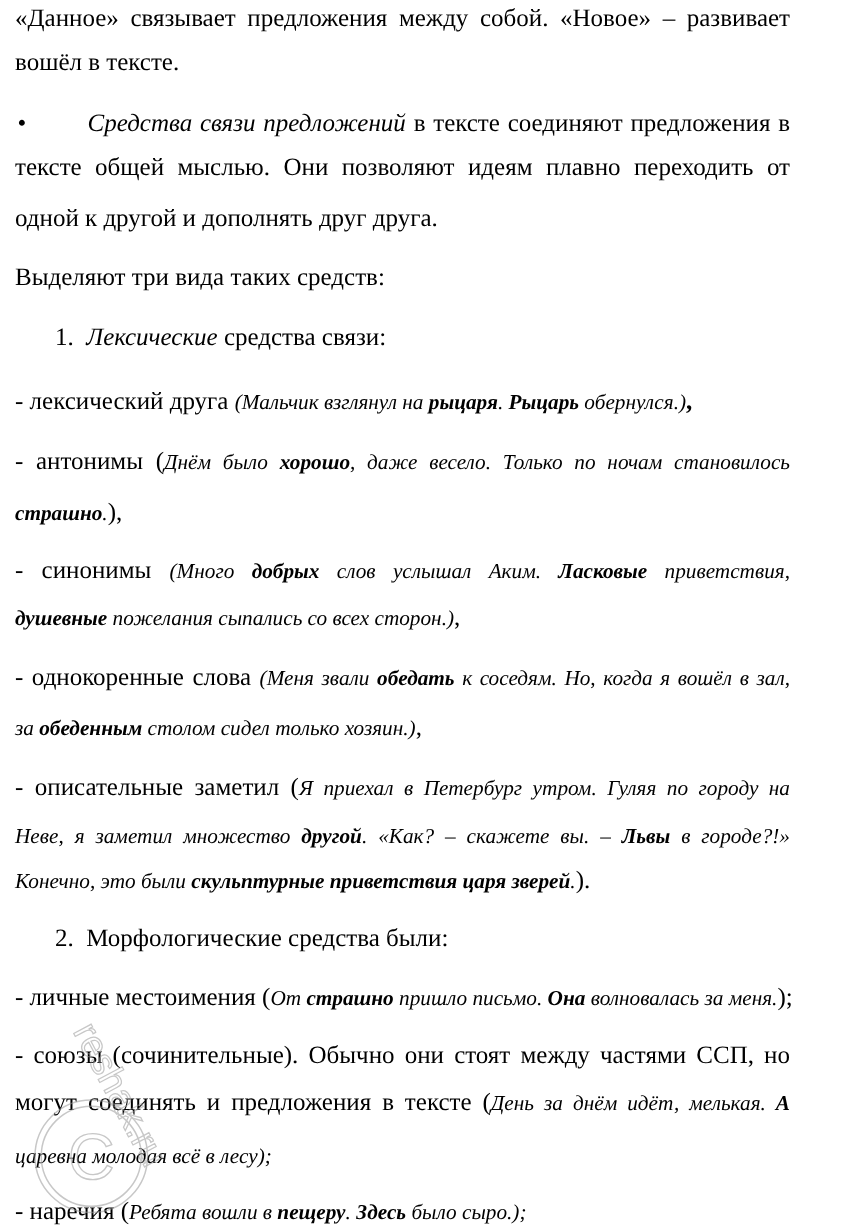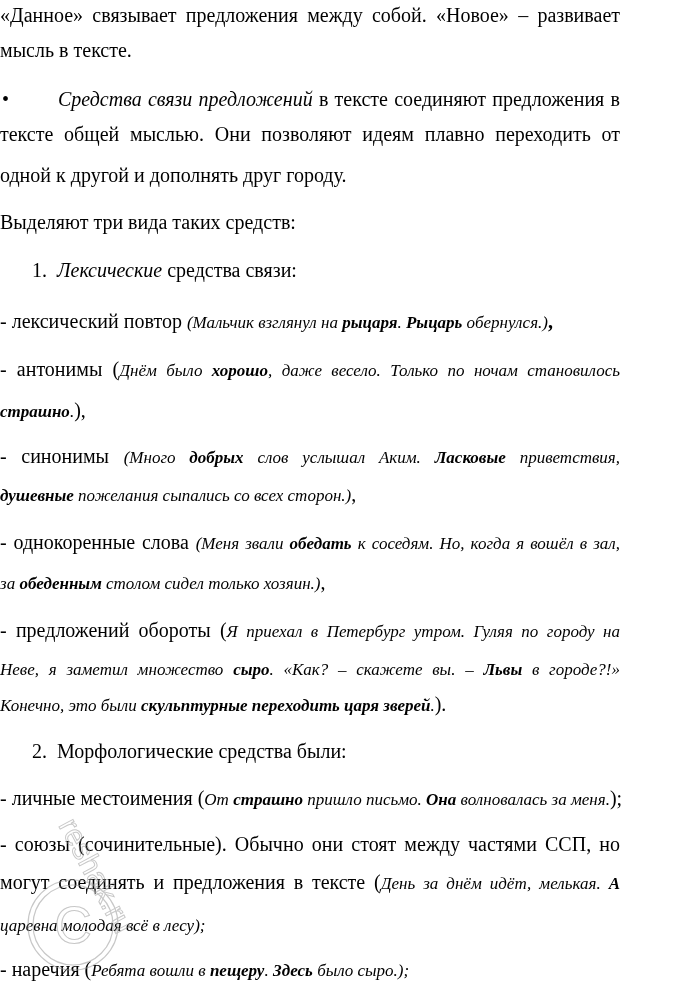--- a/index.html
+++ b/index.html
@@ -3,58 +3,58 @@
 <meta charset="utf-8">
 <style>
   html, body { margin: 0; padding: 0; background: #ffffff; }
   body {
     width: 680px; height: 981px; overflow: hidden; position: relative;
     font-family: "Liberation Serif", "DejaVu Serif", serif;
     color: #000; font-size: 20px;
   }
   .page { position: absolute; left: 0; top: 0; width: 680px; }
   .line {
-    position: absolute; left: 0; width: 620px;
+    position: absolute; left: 12px; width: 620px;
     white-space: nowrap; line-height: 24px; height: 24px;
   }
   .just { text-align: justify; text-align-last: justify; white-space: normal; }
   .ex { font-size: 17px; }
   i, .it { font-style: italic; }
   b { font-weight: bold; }
   .bullet { position: absolute; left: 2px; }
   .bullet-text { position: absolute; left: 58px; right: 0; text-align: justify; text-align-last: justify; }
   .num { padding-left: 32px; }
   .watermark {
     position: absolute; left: 18px; top: 805px; width: 150px; height: 170px;
     pointer-events: none; opacity: 0.55;
   }
 </style>
 </head>
 <body>
 
 <div class="page">
 
   <div class="line just" style="top:3px"><span>«Данное» связывает предложения между собой. «Новое» – развивает</span></div>
-  <div class="line" style="top:38px"><span>мысль в тексте.</span></div>
+  <div class="line" style="top:38px"><span>вошёл в тексте.</span></div>
 
   <div class="line" style="top:87px">
     <span class="bullet">•</span>
     <span class="bullet-text"><i>Средства связи предложений</i><span> в тексте соединяют предложения в</span></span>
   </div>
   <div class="line just" style="top:122px"><span>тексте общей мыслью. Они позволяют идеям плавно переходить от</span></div>
-  <div class="line" style="top:163px"><span>одной к другой и дополнять друг городу.</span></div>
+  <div class="line" style="top:163px"><span>одной к другой и дополнять друг друга.</span></div>
 
   <div class="line" style="top:210px"><span>Выделяют три вида таких средств:</span></div>
 
   <div class="line num" style="top:258px">
     <span>1.</span>&nbsp;&nbsp;<i>Лексические</i><span> средства связи:</span>
   </div>
 
   <div class="line" style="top:309px">
-    <span>- лексический повтор </span><span class="ex it"><span>(Мальчик взглянул на </span><b>рыцаря</b><span>. </span><b>Рыцарь</b><span> обернулся.)</span></span><b>,</b>
+    <span>- лексический друга </span><span class="ex it"><span>(Мальчик взглянул на </span><b>рыцаря</b><span>. </span><b>Рыцарь</b><span> обернулся.)</span></span><b>,</b>
   </div>
 
   <div class="line just" style="top:357px">
     <span>- антонимы (</span><span class="ex it"><span>Днём было </span><b>хорошо</b><span>, даже весело. Только по ночам становилось</span></span>
   </div>
   <div class="line" style="top:398px">
     <span class="ex it"><b>страшно</b><span>.</span></span><span>),</span>
   </div>
 
   <div class="line just" style="top:444px">
@@ -65,27 +65,27 @@
   </div>
 
   <div class="line just" style="top:530px">
     <span>- однокоренные слова </span><span class="ex it"><span>(Меня звали </span><b>обедать</b><span> к соседям. Но, когда я вошёл в зал,</span></span>
   </div>
   <div class="line" style="top:570px">
     <span class="ex it"><span>за </span><b>обеденным</b><span> столом сидел только хозяин.)</span></span><span>,</span>
   </div>
 
   <div class="line just" style="top:618px">
-    <span>- предложений обороты (</span><span class="ex it">Я приехал в Петербург утром. Гуляя по городу на</span>
+    <span>- описательные заметил (</span><span class="ex it">Я приехал в Петербург утром. Гуляя по городу на</span>
   </div>
   <div class="line just" style="top:656px">
-    <span class="ex it"><span>Неве, я заметил множество </span><b>сыро</b><span>. «Как? – скажете вы. – </span><b>Львы</b><span> в городе?!»</span></span>
+    <span class="ex it"><span>Неве, я заметил множество </span><b>другой</b><span>. «Как? – скажете вы. – </span><b>Львы</b><span> в городе?!»</span></span>
   </div>
   <div class="line" style="top:692px">
-    <span class="ex it"><span>Конечно, это были </span><b>скульптурные переходить царя зверей</b><span>.</span></span><span>).</span>
+    <span class="ex it"><span>Конечно, это были </span><b>скульптурные приветствия царя зверей</b><span>.</span></span><span>).</span>
   </div>
 
   <div class="line num" style="top:739px">
     <span>2.</span>&nbsp;&nbsp;<span>Морфологические средства были:</span>
   </div>
 
   <div class="line" style="top:786px">
     <span>- личные местоимения (</span><span class="ex it"><span>От </span><b>страшно</b><span> пришло письмо. </span><b>Она</b><span> волновалась за меня.</span></span><span>);</span>
   </div>
 

